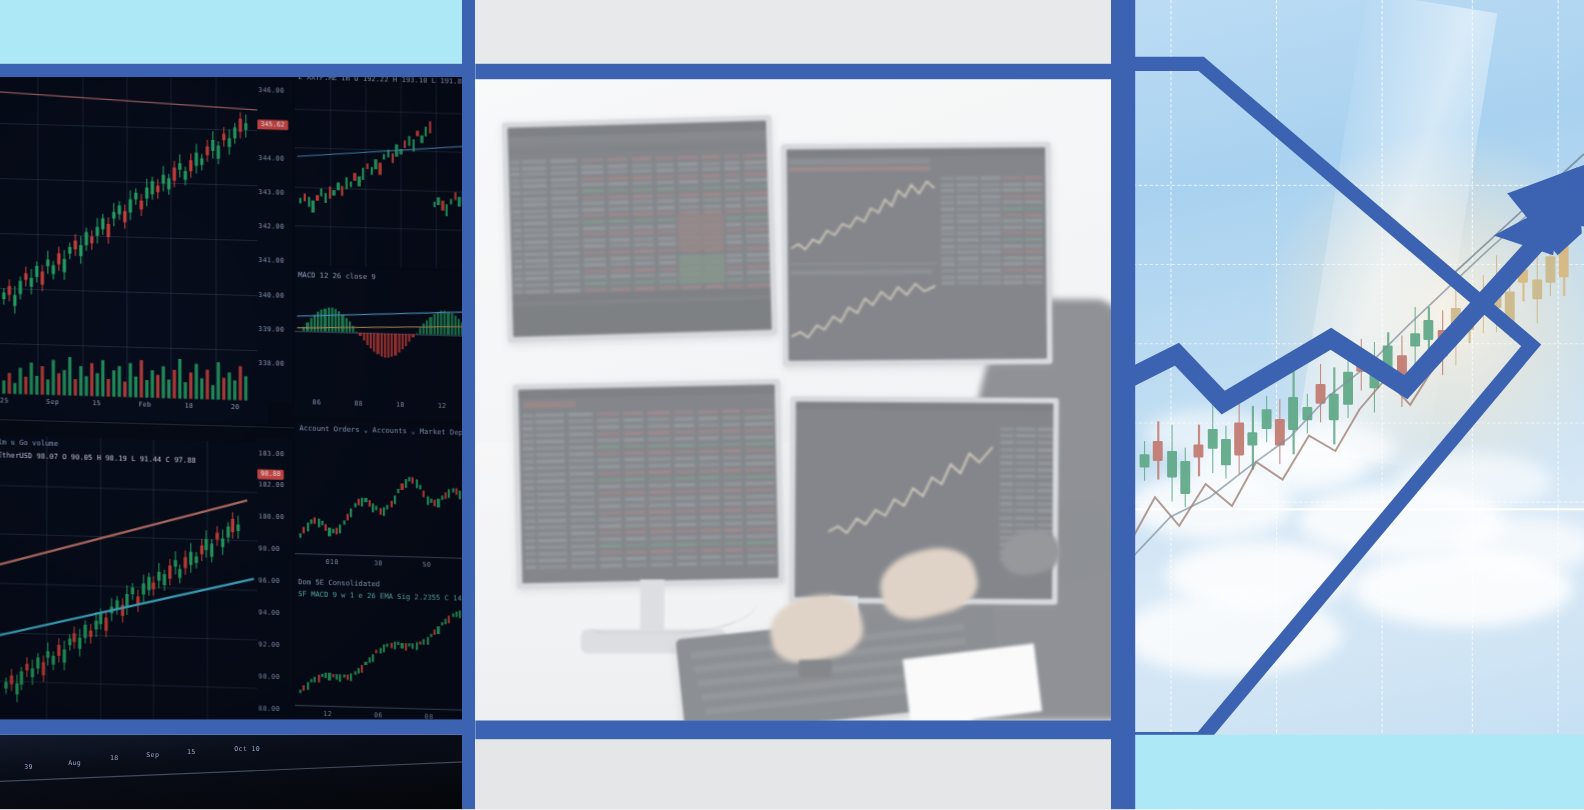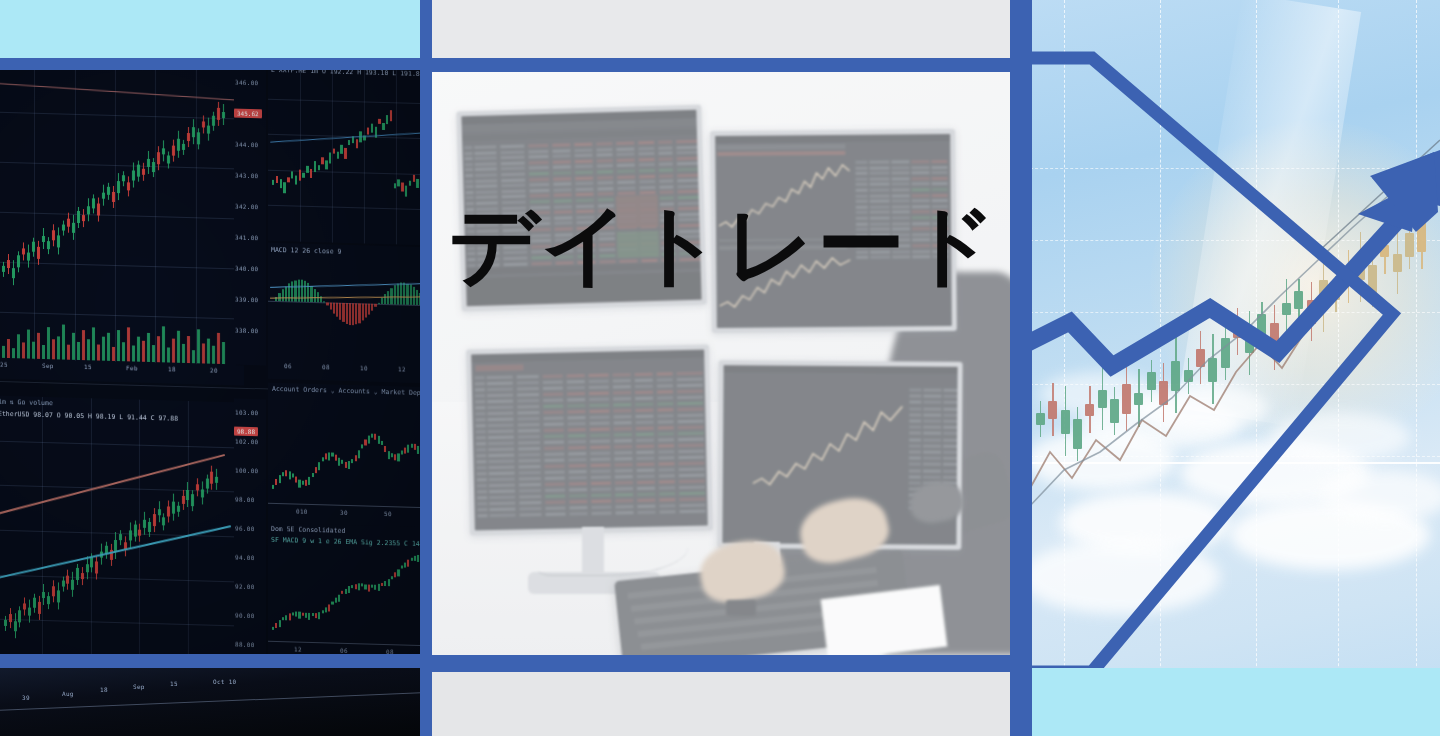--- a/index.html
+++ b/index.html
@@ -1592,16 +1592,15 @@
 
     <svg style="position:absolute;left:0;top:0;" width="420" height="736">
       <polyline points="6,58 72,58 372,314 72,672 6,672" fill="none" stroke="#3c62b2" stroke-width="13" stroke-linejoin="miter"></polyline>
     </svg>
 
     <div class="pr-cyan-bot"></div>
     <div class="pr-border-left"></div>
   </div>
 
   <div class="headline">
-    <div class="hl-line hl1">デイトレード</div>
   </div>
 
 </div>
 
 </body></html>

